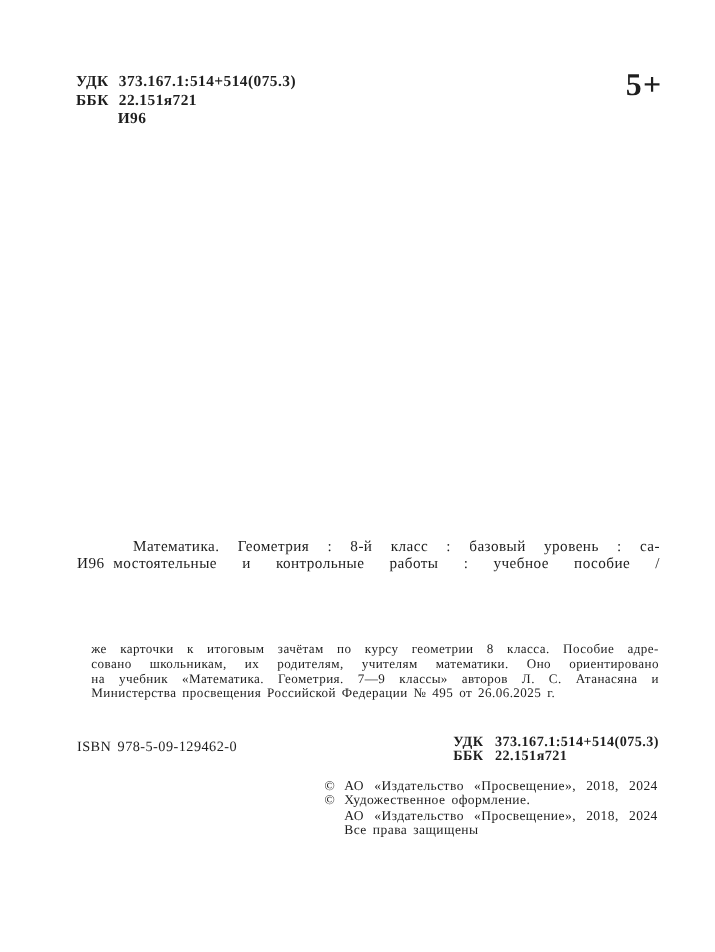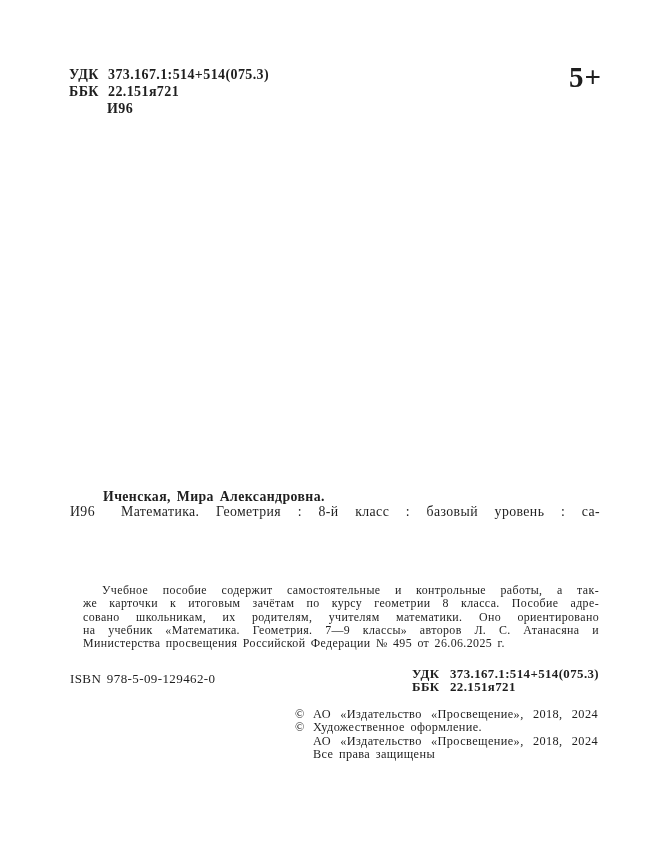--- a/index.html
+++ b/index.html
@@ -108,26 +108,25 @@
     <div>
       <span class="code-label">ББК</span><span>22.151я721</span>
     </div>
     <div class="author-code-row">И96</div>
   </div>
 
   <div class="age-badge">5+</div>
 
   <div class="card">
     <span class="hang-code">И96</span>
-    <div class="author-line">Иченская, Мира Александровна.</div>
     <div class="jl first-line">Математика. Геометрия : 8-й класс : базовый уровень : са-</div>
+    <div class="jl">мостоятельные и контрольные работы : учебное пособие /</div>
   </div>
 
   <div class="annotation">
-    <div class="jl first">Учебное пособие содержит самостоятельные и контрольные работы, а так-</div>
     <div class="jl">же карточки к итоговым зачётам по курсу геометрии 8 класса. Пособие адре-</div>
     <div class="jl">совано школьникам, их родителям, учителям математики. Оно ориентировано</div>
     <div class="jl">на учебник «Математика. Геометрия. 7—9 классы» авторов Л. С. Атанасяна и</div>
     <div>Министерства просвещения Российской Федерации № 495 от 26.06.2025 г.</div>
   </div>
 
   <div class="bottom-codes">
     <div>
       <span class="code-label">УДК</span><span>373.167.1:514+514(075.3)</span>
     </div>

